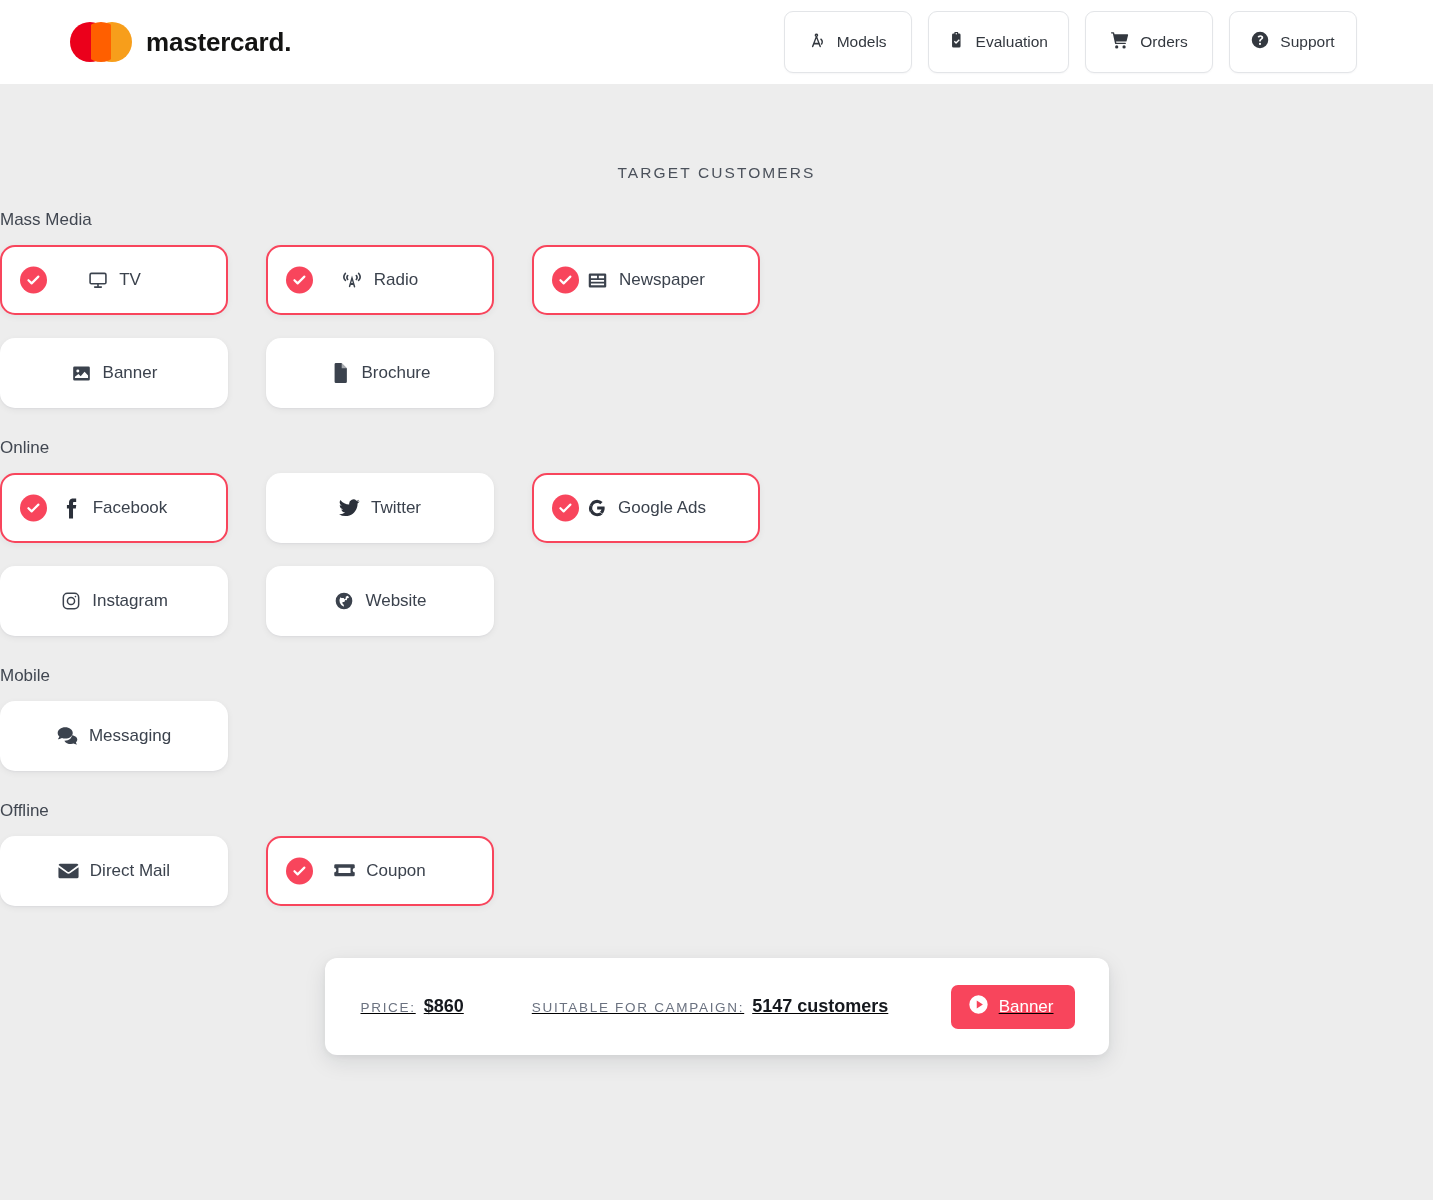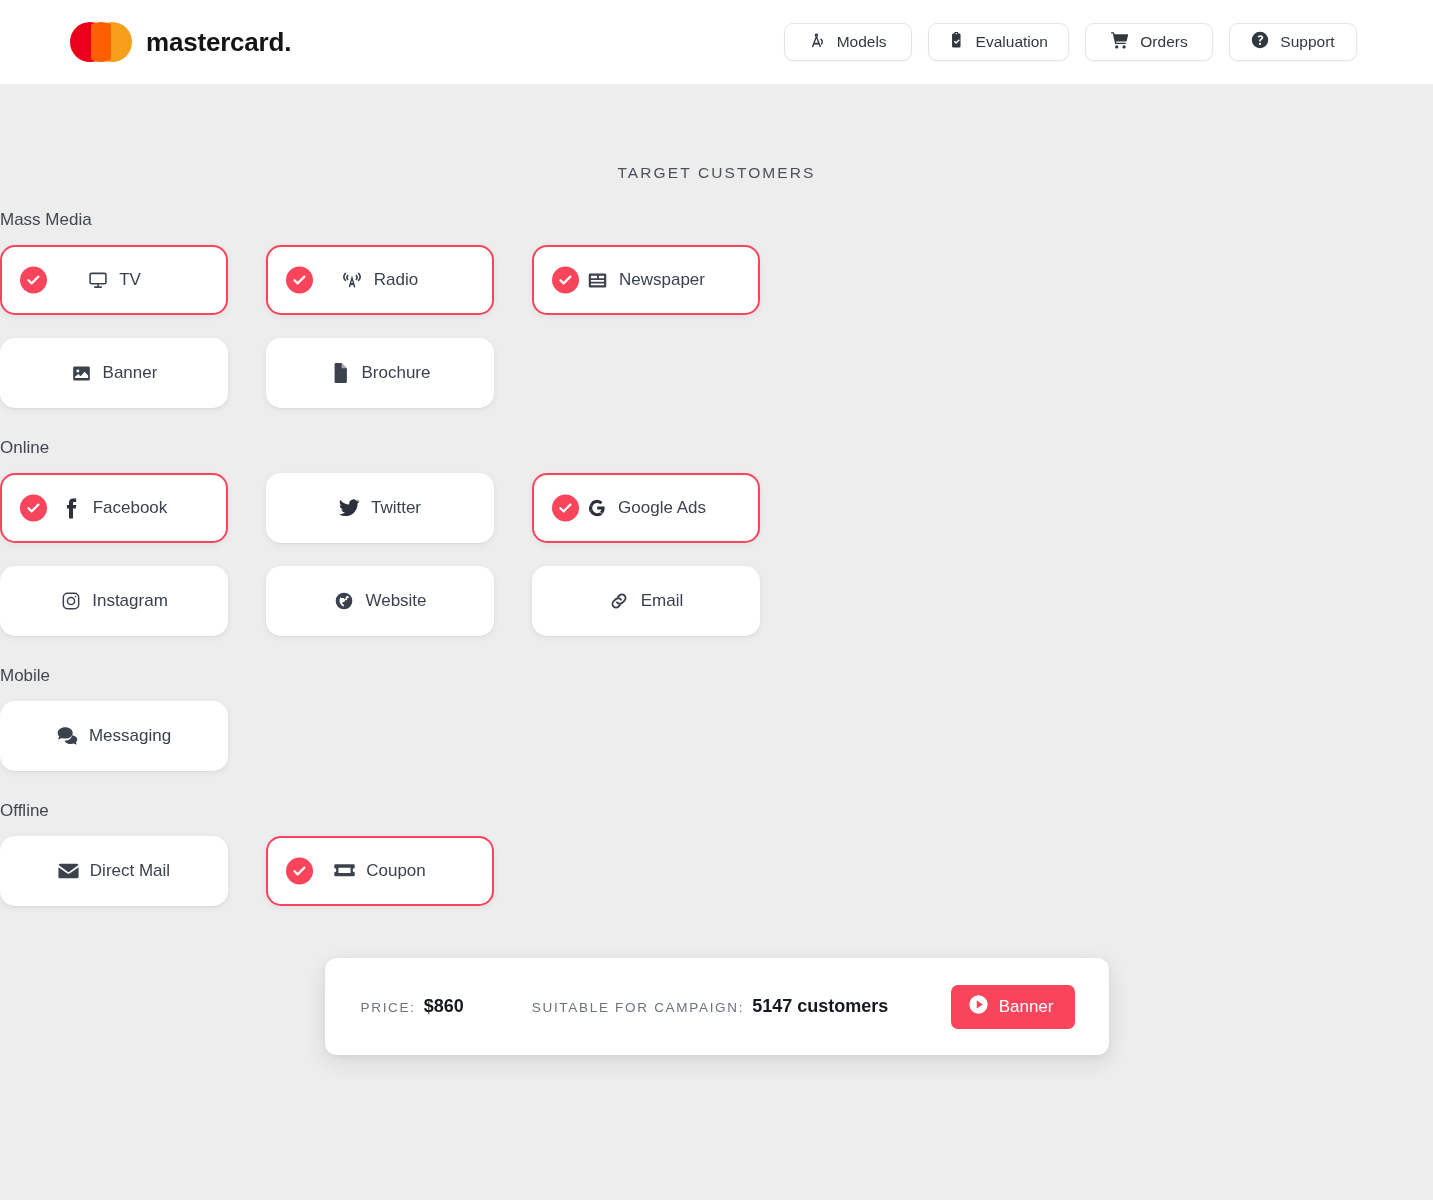--- a/index.html
+++ b/index.html
@@ -29,21 +29,21 @@
     clip-path: inset(0 10px 0 10px);
   }
   .brand-name {
     font-size: 26px; font-weight: 700; color: #141413;
     letter-spacing: -0.2px;
   }
   .brand-name .dot { color: #141413; }
 
   .nav { margin-left: auto; display: flex; gap: 16px; }
   .nav-btn {
-    height: 38px;
+    height: 62px;
     min-width: 128px;
     background: #fff;
     border: 1px solid #e3e5e8;
     border-radius: 9px;
     display: flex; align-items: center; justify-content: center;
     gap: 11px;
     padding: 0 20px;
     font-size: 15.5px;
     color: #33383f;
     cursor: pointer;
@@ -130,20 +130,21 @@
   }
   .summary {
     width: 784px;
     height: 97px;
     background: #fff;
     border-radius: 12px;
     box-shadow: 0 7px 22px rgba(17,25,40,.10), 0 2px 6px rgba(17,25,40,.05);
     display: flex;
     align-items: center;
     padding: 0 34px 0 36px;
+    text-decoration: underline;
   }
   .sum-group { display: flex; align-items: baseline; gap: 8px; }
   .sum-key {
     font-size: 13.5px;
     letter-spacing: 1.7px;
     color: #6b7280;
     text-transform: uppercase;
   }
   .sum-val {
     font-size: 18px;
@@ -372,32 +373,20 @@
         <span class="card-inner">
           <span class="card-icon">
             <svg width="20" height="20" viewBox="0 0 24 24" fill="#3b424d">
               <path d="M12 2a10 10 0 1 0 0 20 10 10 0 0 0 0-20Zm5.8 6.2c-.6.6-1.6.4-2.1 1-.4.5.1 1.2-.3 1.6-.5.5-1.3-.1-1.9.2-.7.4-.4 1.4-1 1.9-.6.4-1.4 0-2 .4-.6.4-.4 1.4-.1 2 .3.7 1.2.8 1.4 1.5.2.6-.2 1.3-.1 2a8 8 0 0 1-4.1-11.4c.6.3.9 1 1.6 1.1.8.2 1.6-.4 2.3-.1.6.3.6 1.2 1.2 1.4.6.2 1.2-.4 1.4-1 .2-.7-.2-1.5.2-2.1.4-.6 1.4-.5 1.8-1.1a8 8 0 0 1 1.7 1.6Z"></path>
             </svg>
           </span>
           <span class="card-label">Website</span>
         </span>
       </div>
 
-      <div class="card">
-
-        <span class="card-inner">
-          <span class="card-icon">
-            <svg width="20" height="20" viewBox="0 0 24 24" fill="none" stroke="#3b424d" stroke-width="2.2" stroke-linecap="round">
-              <path d="M9.6 13.6a4.3 4.3 0 0 0 6.4.5l2.6-2.6a4.3 4.3 0 0 0-6.1-6.1l-1.5 1.5"></path>
-              <path d="M14.4 10.4a4.3 4.3 0 0 0-6.4-.5l-2.6 2.6a4.3 4.3 0 0 0 6.1 6.1l1.5-1.5"></path>
-            </svg>
-          </span>
-          <span class="card-label">Email</span>
-        </span>
-      </div>
     </div>
 
     <div class="section-label">Mobile</div>
     <div class="card-grid">
       <div class="card">
 
         <span class="card-inner">
           <span class="card-icon">
             <svg width="22" height="20" viewBox="0 0 24 22" fill="#3b424d">
               <path d="M9.4 1C4.6 1 .8 3.9.8 7.5c0 1.6.7 3 1.9 4.1-.4 1.6-1.7 3-1.7 3s3.3-.4 4.7-1.4c1.1.4 2.4.7 3.7.7 4.8 0 8.6-2.9 8.6-6.4S14.2 1 9.4 1Z"></path>

